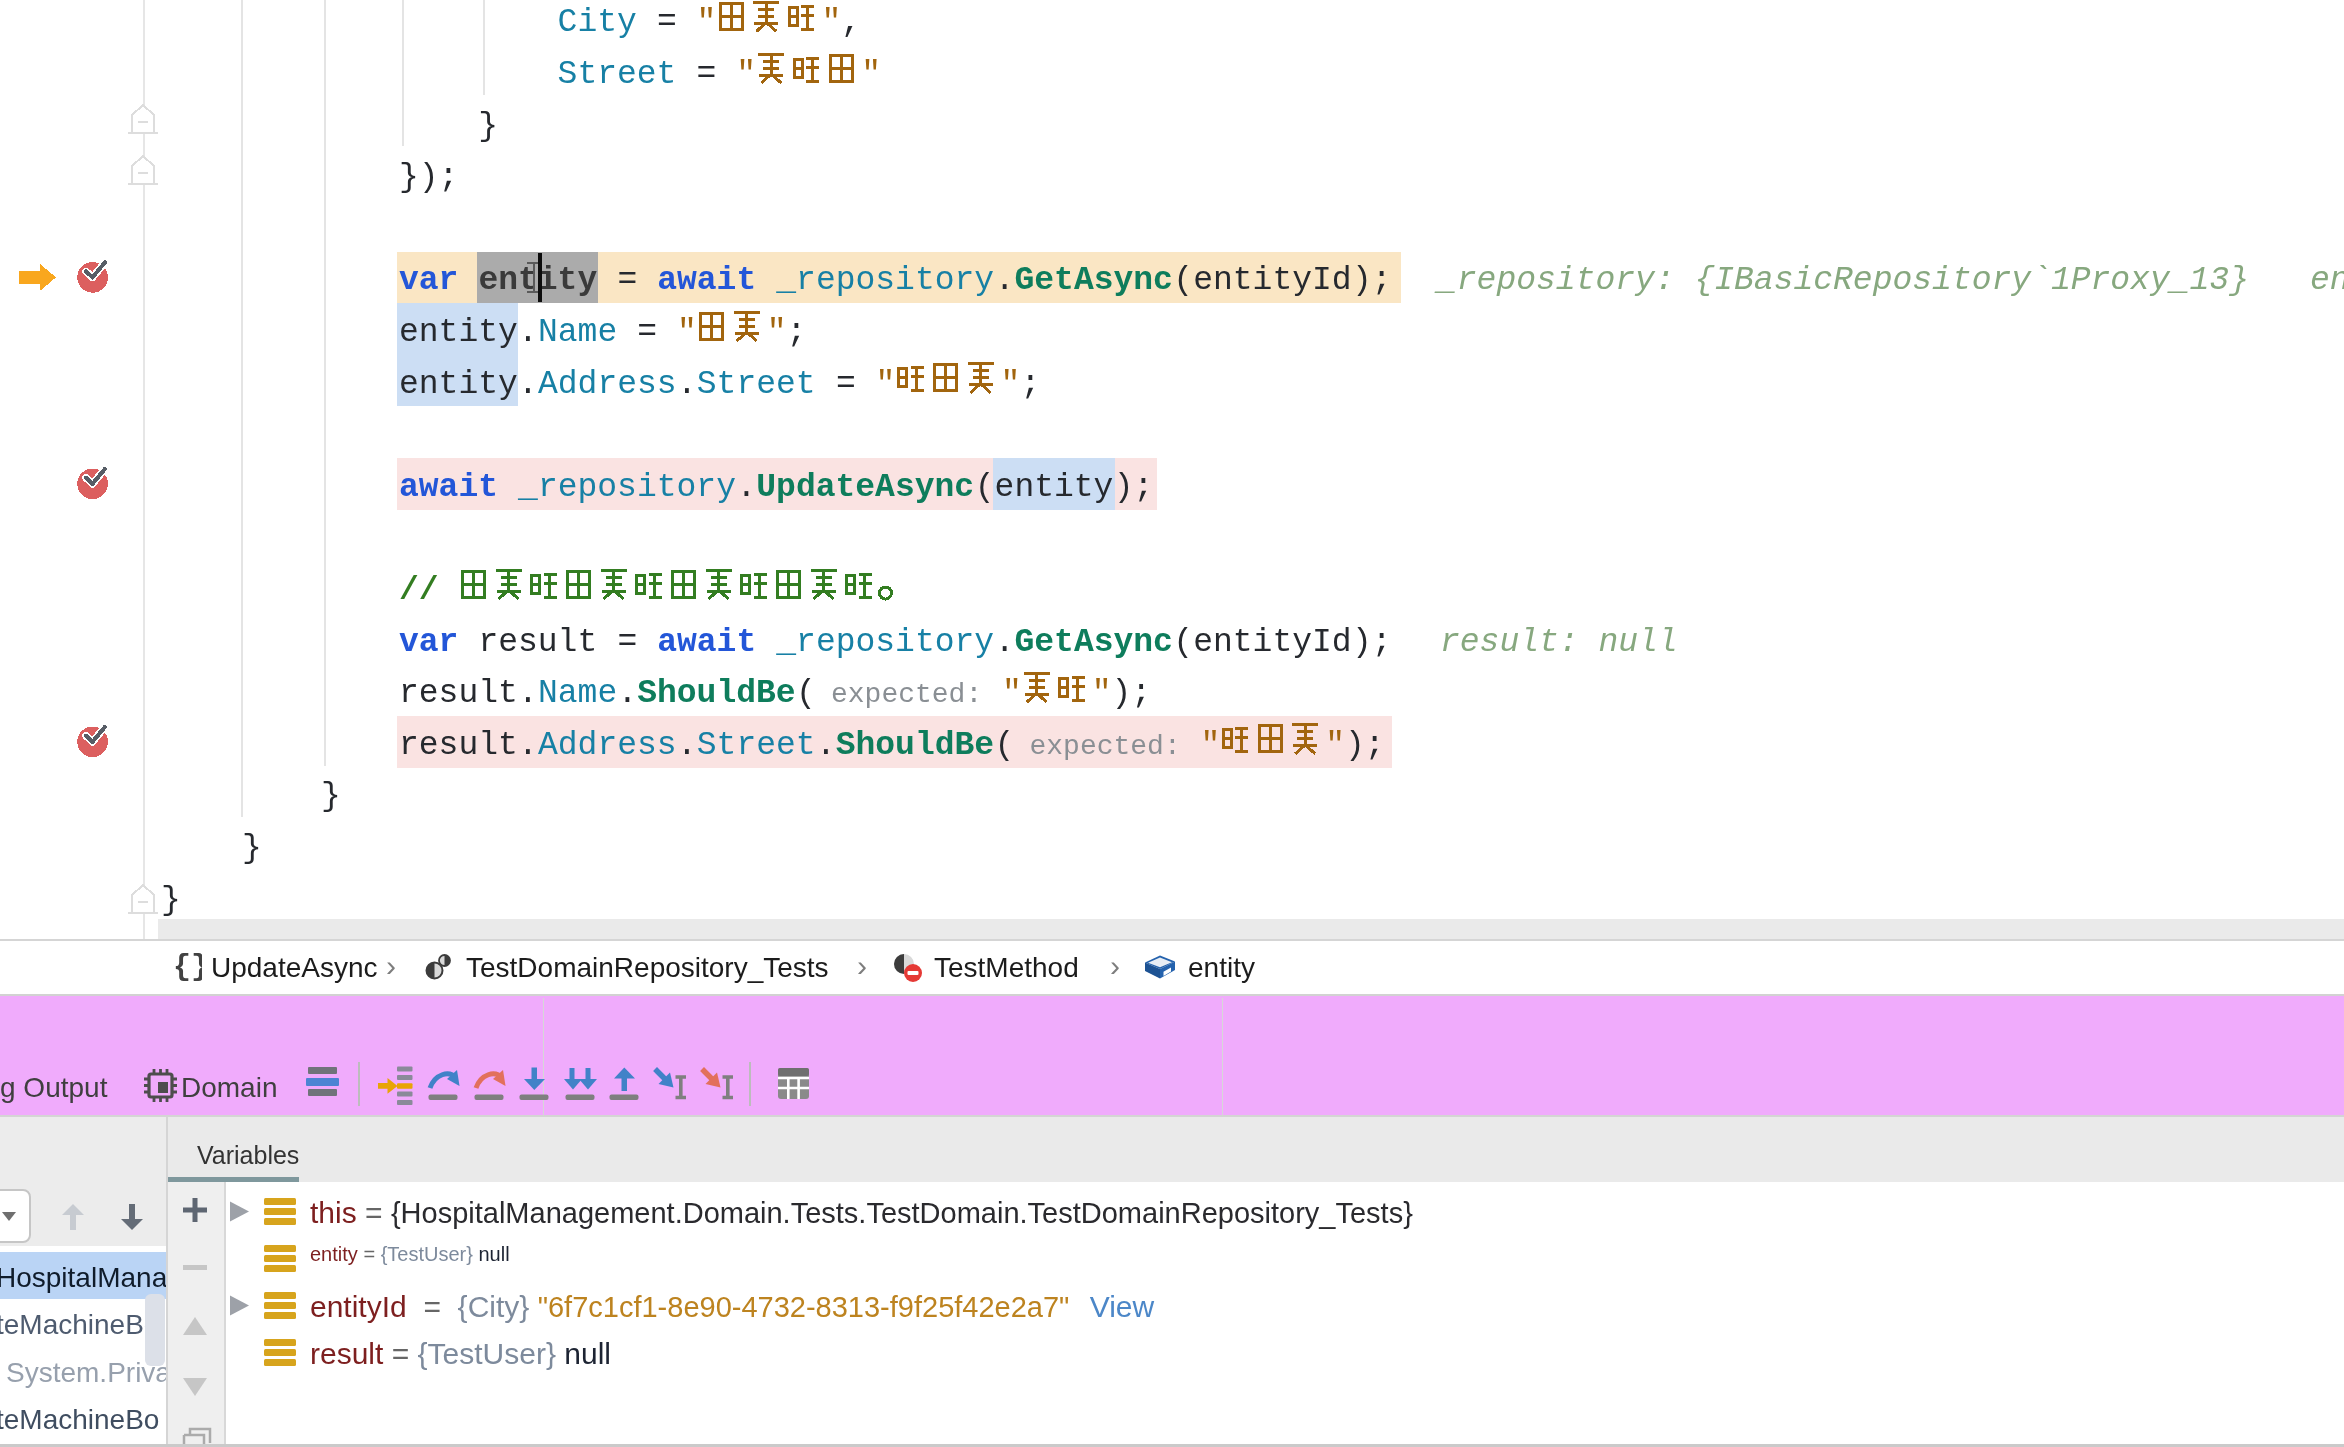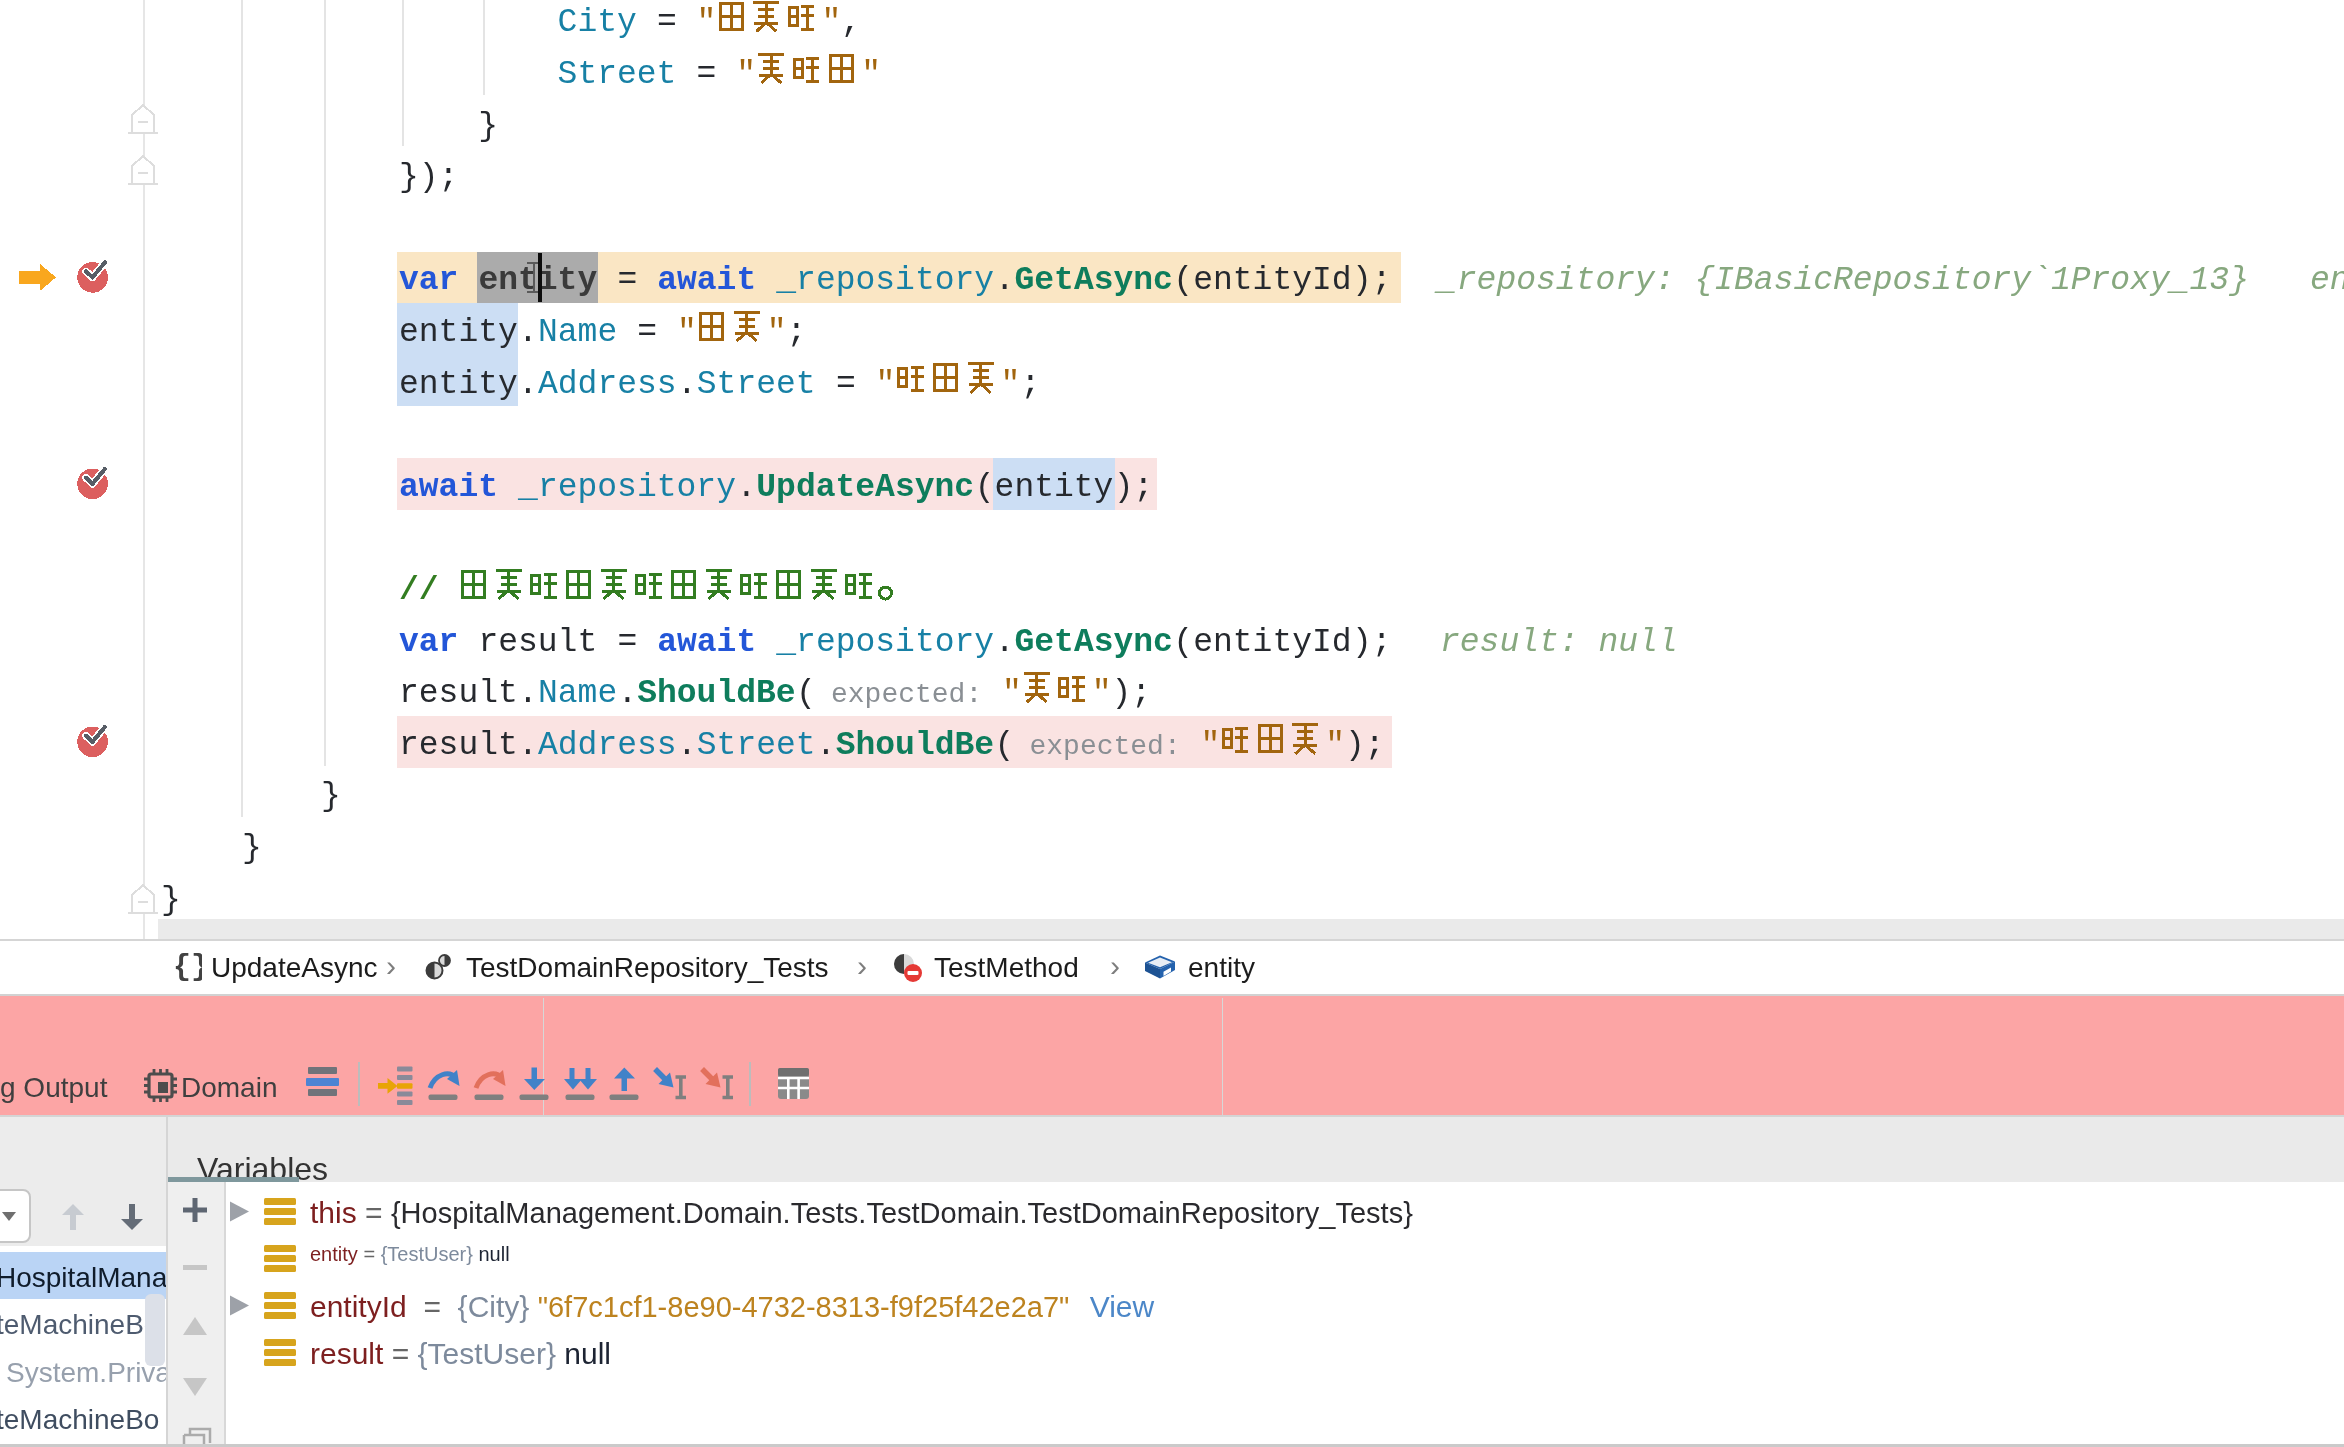--- a/index.html
+++ b/index.html
@@ -209,21 +209,21 @@
   <div class="abs" style="left:1144px;top:12px"><svg width="32" height="28" viewBox="0 0 32 28">
         <path d="M1 9.5 L16 2.5 L31 8.5 L16 16 Z" fill="#2462ad"></path>
         <path d="M4 9.8 L16 4.4 L28 9.2 L16 14.2 Z" fill="#e8eef5"></path>
         <path d="M1 9.5 L1 18 L16 25.5 L16 16 Z" fill="#1d5293"></path>
         <path d="M31 8.5 L31 17 L16 25.5 L16 16 Z" fill="#2462ad"></path>
         <path d="M19.5 18.7 L27 14.4 L27 18.6 L19.5 23 Z" fill="#ffffff"></path>
       </svg></div>
   <div class="abs uifont" style="left:1188px;top:11px">entity</div>
 </div>
 
-<div class="abs" style="top:996px;left:0;width:2344px;height:119px;background:#fca5a5">
+<div class="abs" style="top:996px;left:0;width:2344px;height:119px;background:#f0abfc">
   <div class="abs" style="left:543px;top:2px;width:1px;height:117px;background:#d7d7d7"></div>
   <div class="abs" style="left:1222px;top:2px;width:1px;height:117px;background:#d7d7d7"></div>
 
   <div class="abs" style="left:0px;top:76px;font-size:28px;color:#3f3f3f">g Output</div>
   <div class="abs" style="left:143px;top:72px"><svg width="35" height="35" viewBox="0 0 35 35">
         <rect x="6" y="6" width="23" height="23" rx="2" fill="none" stroke="#4d4d4d" stroke-width="3.2"></rect>
         <rect x="15" y="14" width="10" height="11" fill="#4d4d4d"></rect>
         <path d="M11 6 V1 M17.5 6 V1 M24 6 V1 M11 34 V29 M17.5 34 V29 M24 34 V29 M6 11 H1 M6 17.5 H1 M6 24 H1 M34 11 H29 M34 17.5 H29 M34 24 H29" stroke="#4d4d4d" stroke-width="2.8"></path>
       </svg></div>
   <div class="abs" style="left:181px;top:76px;font-size:28px;color:#3f3f3f">Domain</div>
@@ -305,21 +305,21 @@
     <div class="abs" style="left:0;top:135px;width:166px;height:47px;background:#bad4f5"></div>
     <div class="abs" style="left:-4px;top:145px;font-size:28px;color:#101c2b;white-space:nowrap">HospitalMana</div>
     <div class="abs" style="left:-4px;top:192px;font-size:28px;color:#4e5b6f;white-space:nowrap">teMachineBo</div>
     <div class="abs" style="left:6px;top:240px;font-size:28px;color:#97a0ad;white-space:nowrap">System.Priva</div>
     <div class="abs" style="left:-4px;top:287px;font-size:28px;color:#3f4d60;white-space:nowrap">teMachineBo</div>
     <div class="abs" style="left:145px;top:177px;width:20px;height:72px;background:#dce0e8;border-radius:6px"></div>
   </div>
   <div class="abs" style="left:166px;top:0;width:2px;height:329px;background:#d5d5d5"></div>
 
   <div class="abs" style="left:168px;top:0;width:2176px;height:329px;background:#eaeaea">
-    <div class="abs" style="left:29px;top:34px;font-size:32px;color:#333">Variables</div>
+    <div class="abs" style="left:29px;top:24px;font-size:25px;color:#333">Variables</div>
     <div class="abs" style="left:0;top:60px;width:131px;height:5px;background:#7f989d"></div>
     <div class="abs" style="left:0;top:65px;width:56px;height:264px;background:#efefef"></div>
     <div class="abs" style="left:56px;top:65px;width:2px;height:264px;background:#d8d8d8"></div>
     <div class="abs" style="left:58px;top:65px;width:2118px;height:264px;background:#fff"></div>
 
     <svg class="abs" style="left:13px;top:79px" width="28" height="28">
         <path d="M14 2 V26 M2 14 H26" stroke="#5e6672" stroke-width="5"></path>
       </svg>
     <div class="abs" style="left:15px;top:148px;width:24px;height:5px;background:#c6c6c6"></div>
     <svg class="abs" style="left:14px;top:198px" width="26" height="22">

